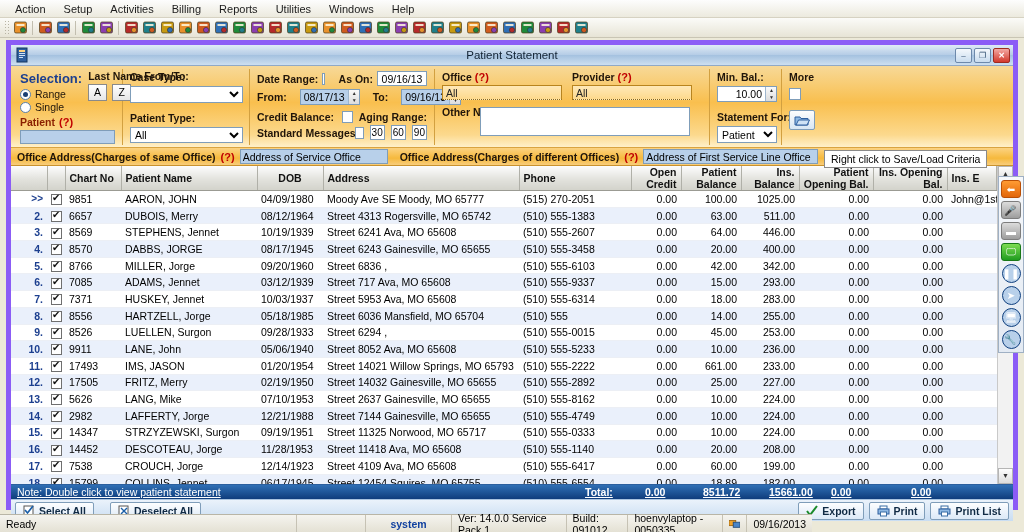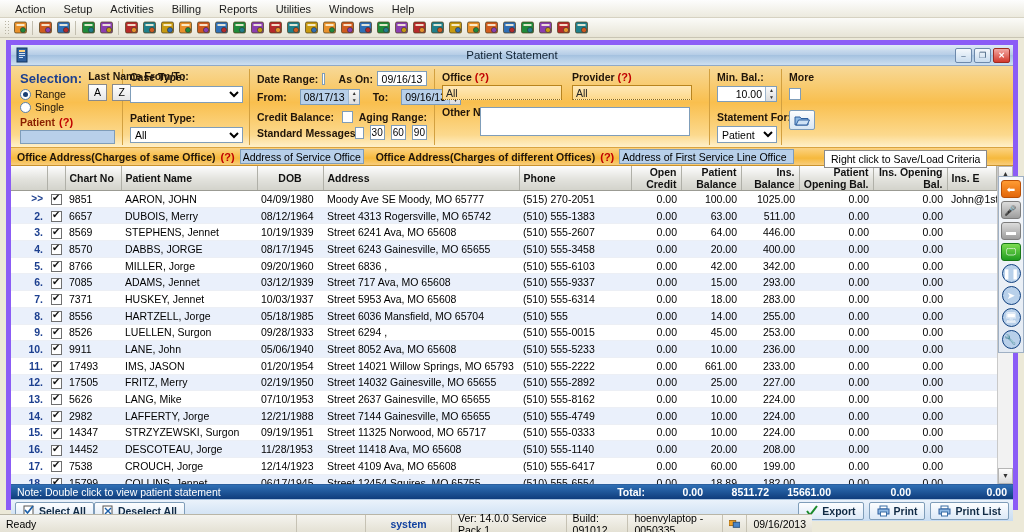--- a/index.html
+++ b/index.html
@@ -124,27 +124,27 @@
      display:flex; flex-direction:column; }
   .vsb .ar { height:16px; background:linear-gradient(#fdfdfd,#dcdcdc); border:1px solid #b5b5b5;
      font-size:7px; text-align:center; line-height:14px; color:#333;}
   .vsb .thumb { height:34px; margin:1px; background:linear-gradient(90deg,#fdfdfd,#d4d4d4);
      border:1px solid #a9a9a9; }
   .vsb .track { flex:1; background:#f2f2f2; }
 
   
   .notebar { height:15px; background:linear-gradient(#2f6fb5,#0f3d7c);
     color:#fff; font-size:10.5px; display:flex; align-items:center; padding:0 6px;
-    border-top:1px solid #2b5f9e; }
+    border-top:1px solid #2b5f9e;text-decoration:underline; }
   .notebar .tot { margin-left:auto; display:flex; font-weight:bold; }
-  .notebar .tot span { text-align:right; }
+  .notebar .tot span { }
 
   
   .btnbar { height:22px; background:linear-gradient(#eaf2fb,#c9ddf2);
-    display:flex; align-items:center; padding:0 4px; gap:0; border-top:1px solid #a9c4e0; }
+    display:flex; align-items:center; padding:0 4px; gap:16px; border-top:1px solid #a9c4e0; }
   .bbtn { height:18px; border:1px solid #7f9db9; border-radius:2px;
     background:linear-gradient(#fdfeff,#dce9f7); display:flex; align-items:center;
     gap:4px; padding:0 7px; font-size:10.5px; font-weight:bold; color:#102a44; cursor:default;}
 
   
   .statusbar { position:absolute; left:0; bottom:0; width:812px; height:18px;
      background:linear-gradient(#f5f4ef,#e4e1d4); border-top:1px solid #b9b5a6;
      display:flex; align-items:center; font-size:10.5px; }
   .statusbar .cell { border-right:1px solid #c6c2b4; height:18px; display:flex;
      align-items:center; padding:0 6px; }
@@ -544,21 +544,21 @@
           <path d="M1 3 L6 3 L7 4.5 L14 4.5 L14 11 L1 11 Z" fill="#8fb9e3" stroke="#2f5f9e"></path>
           <path d="M2 11 L4.5 6 L15.5 6 L13 11 Z" fill="#cfe2f5" stroke="#2f5f9e"></path>
         </svg>
       </div>
     </div>
   </div>
 
   <div class="addr-row">
     <span class="lbl">Office Address(Charges of same Office)</span>
     <span class="q">(?)</span>
-    <input class="tx blue" type="text" style="width: 124px;" value="Address of Service Office">
+    <input class="tx blue" type="text" style="width: 148px;" value="Address of Service Office">
     <span class="lbl" style="margin-left:7px">Office Address(Charges of different Offices)</span>
     <span class="q">(?)</span>
     <input class="tx blue" type="text" style="width: 175px;" value="Address of First Service Line Office">
   </div>
 
   <div class="gridwrap">
     <div class="grid">
       <table class="g">
         <colgroup>
           <col style="width:36px">

